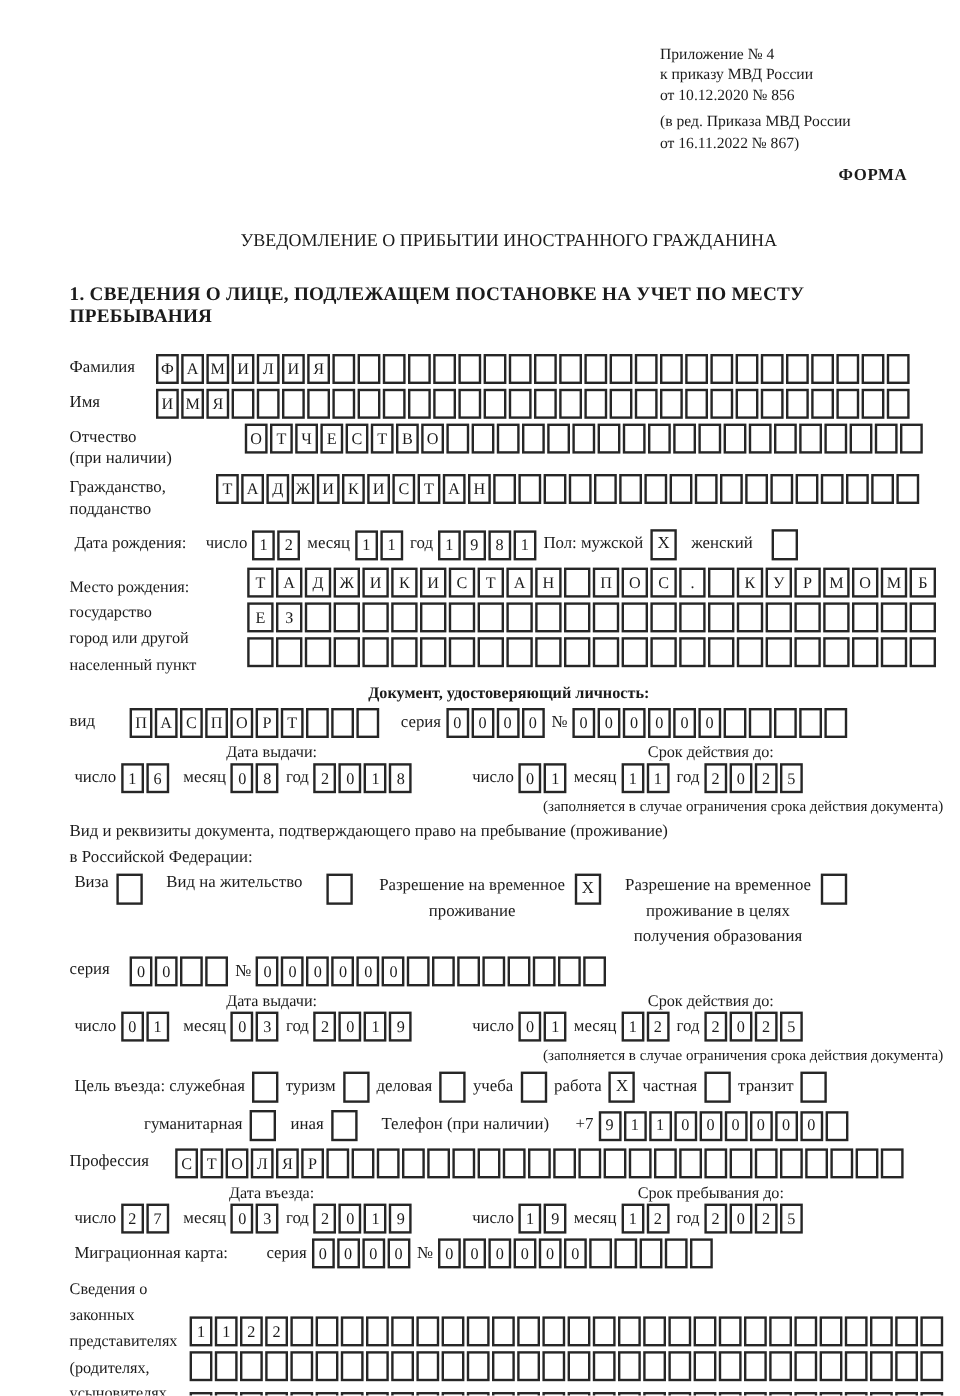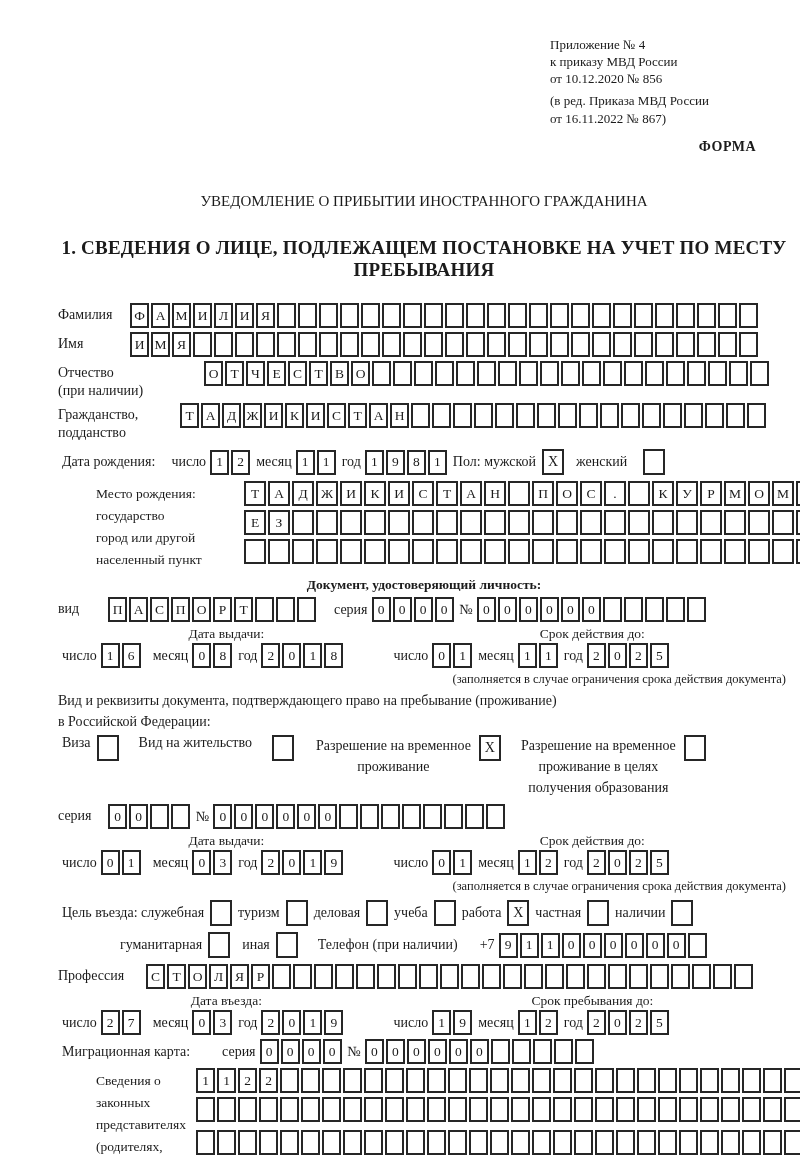--- a/index.html
+++ b/index.html
@@ -11,21 +11,21 @@
   .page{box-sizing:border-box;width:800px;height:1163px;padding:36px 10px 0 58px;}
 
   
   .refblock{width:228px;margin-left:auto;margin-right:12px;font-size:13px;line-height:1.32;}
   .refblock .ed{margin-top:5px;}
   .forma{width:228px;margin-left:auto;margin-right:34px;text-align:right;font-weight:bold;font-size:14px;margin-top:12px;letter-spacing:.5px;}
 
   
   .title{margin-top:35px;text-align:center;font-weight:normal;font-size:15px;line-height:1.55;}
   .title-blank{display:inline-block;width:64px;border-bottom:2px solid #1b1b1b;height:12px;margin-left:10px;}
-  .sec-heading{margin-top:24px;text-align:center;font-weight:bold;font-size:19px;letter-spacing:.2px;}
+  .sec-heading{margin-top:24px;font-weight:bold;font-size:16px;letter-spacing:.2px;}
 
   
   #form-lines{margin-top:22px;}
   .line{display:flex;align-items:center;margin-bottom:4px;min-height:25px;}
   .line.top{align-items:flex-start;}
   .lbl{flex:0 0 auto;font-size:14px;white-space:pre-line;line-height:1.25;align-self:flex-start;padding-top:3px;}
   .txt{flex:0 0 auto;font-size:14px;margin:0 4px;white-space:nowrap;}
   .txt.center{text-align:center;white-space:pre-line;line-height:1.5;margin:0 6px;}
   .gap{flex:0 0 auto;display:inline-block;}
   .cells{flex:0 0 auto;display:inline-flex;}
@@ -38,21 +38,21 @@
     box-sizing:border-box;display:inline-flex;align-items:center;justify-content:center;
     width:22px;height:26px;border:2px solid #262626;font-size:14px;flex:0 0 auto;margin:0 2px;
   }
   .heading{display:block;text-align:center;font-weight:bold;font-size:13.5px;margin:2px 0 4px 0;min-height:0;}
   .para{display:block;font-size:14px;min-height:0;margin-bottom:5px;}
   .duo{margin:2px 0 1px 0;min-height:0;}
   .duo-l{display:inline-block;width:46%;text-align:center;font-size:13.5px;}
   .duo-r{display:inline-block;width:54%;text-align:center;font-size:13.5px;}
   .note{display:block;font-size:12.5px;min-height:0;margin:1px 0 6px 0;}
   .note.r{text-align:right;padding-right:4px;}
-  .multi{align-items:flex-start;margin-bottom:5px;margin-left:38px;}
+  .multi{align-items:flex-end;margin-bottom:5px;}
   .mlabel{flex:0 0 auto;font-size:13.5px;white-space:pre-line;line-height:1.62;padding-top:2px;}
   .mrows{flex:0 0 auto;}
   .mrow{margin-bottom:4px;}
 </style>
 </head>
 <body>
 
 <div class="page">
 
   <div class="refblock">
@@ -497,21 +497,21 @@
         <span class="txt">туризм</span>
         <span class="box"></span>
         <span class="txt">деловая</span>
         <span class="box"></span>
         <span class="txt">учеба</span>
         <span class="box"></span>
         <span class="txt">работа</span>
         <span class="box">X</span>
         <span class="txt">частная</span>
         <span class="box"></span>
-        <span class="txt">наличии</span>
+        <span class="txt">транзит</span>
         <span class="box"></span>
       </div>
       <div class="line" style="margin-top: 6px;">
         <span class="gap" style="width: 58px;"></span>
         <span class="txt">гуманитарная</span>
         <span class="box"></span>
         <span class="gap" style="width: 6px;"></span>
         <span class="txt">иная</span>
         <span class="box"></span>
         <span class="gap" style="width: 14px;"></span>

